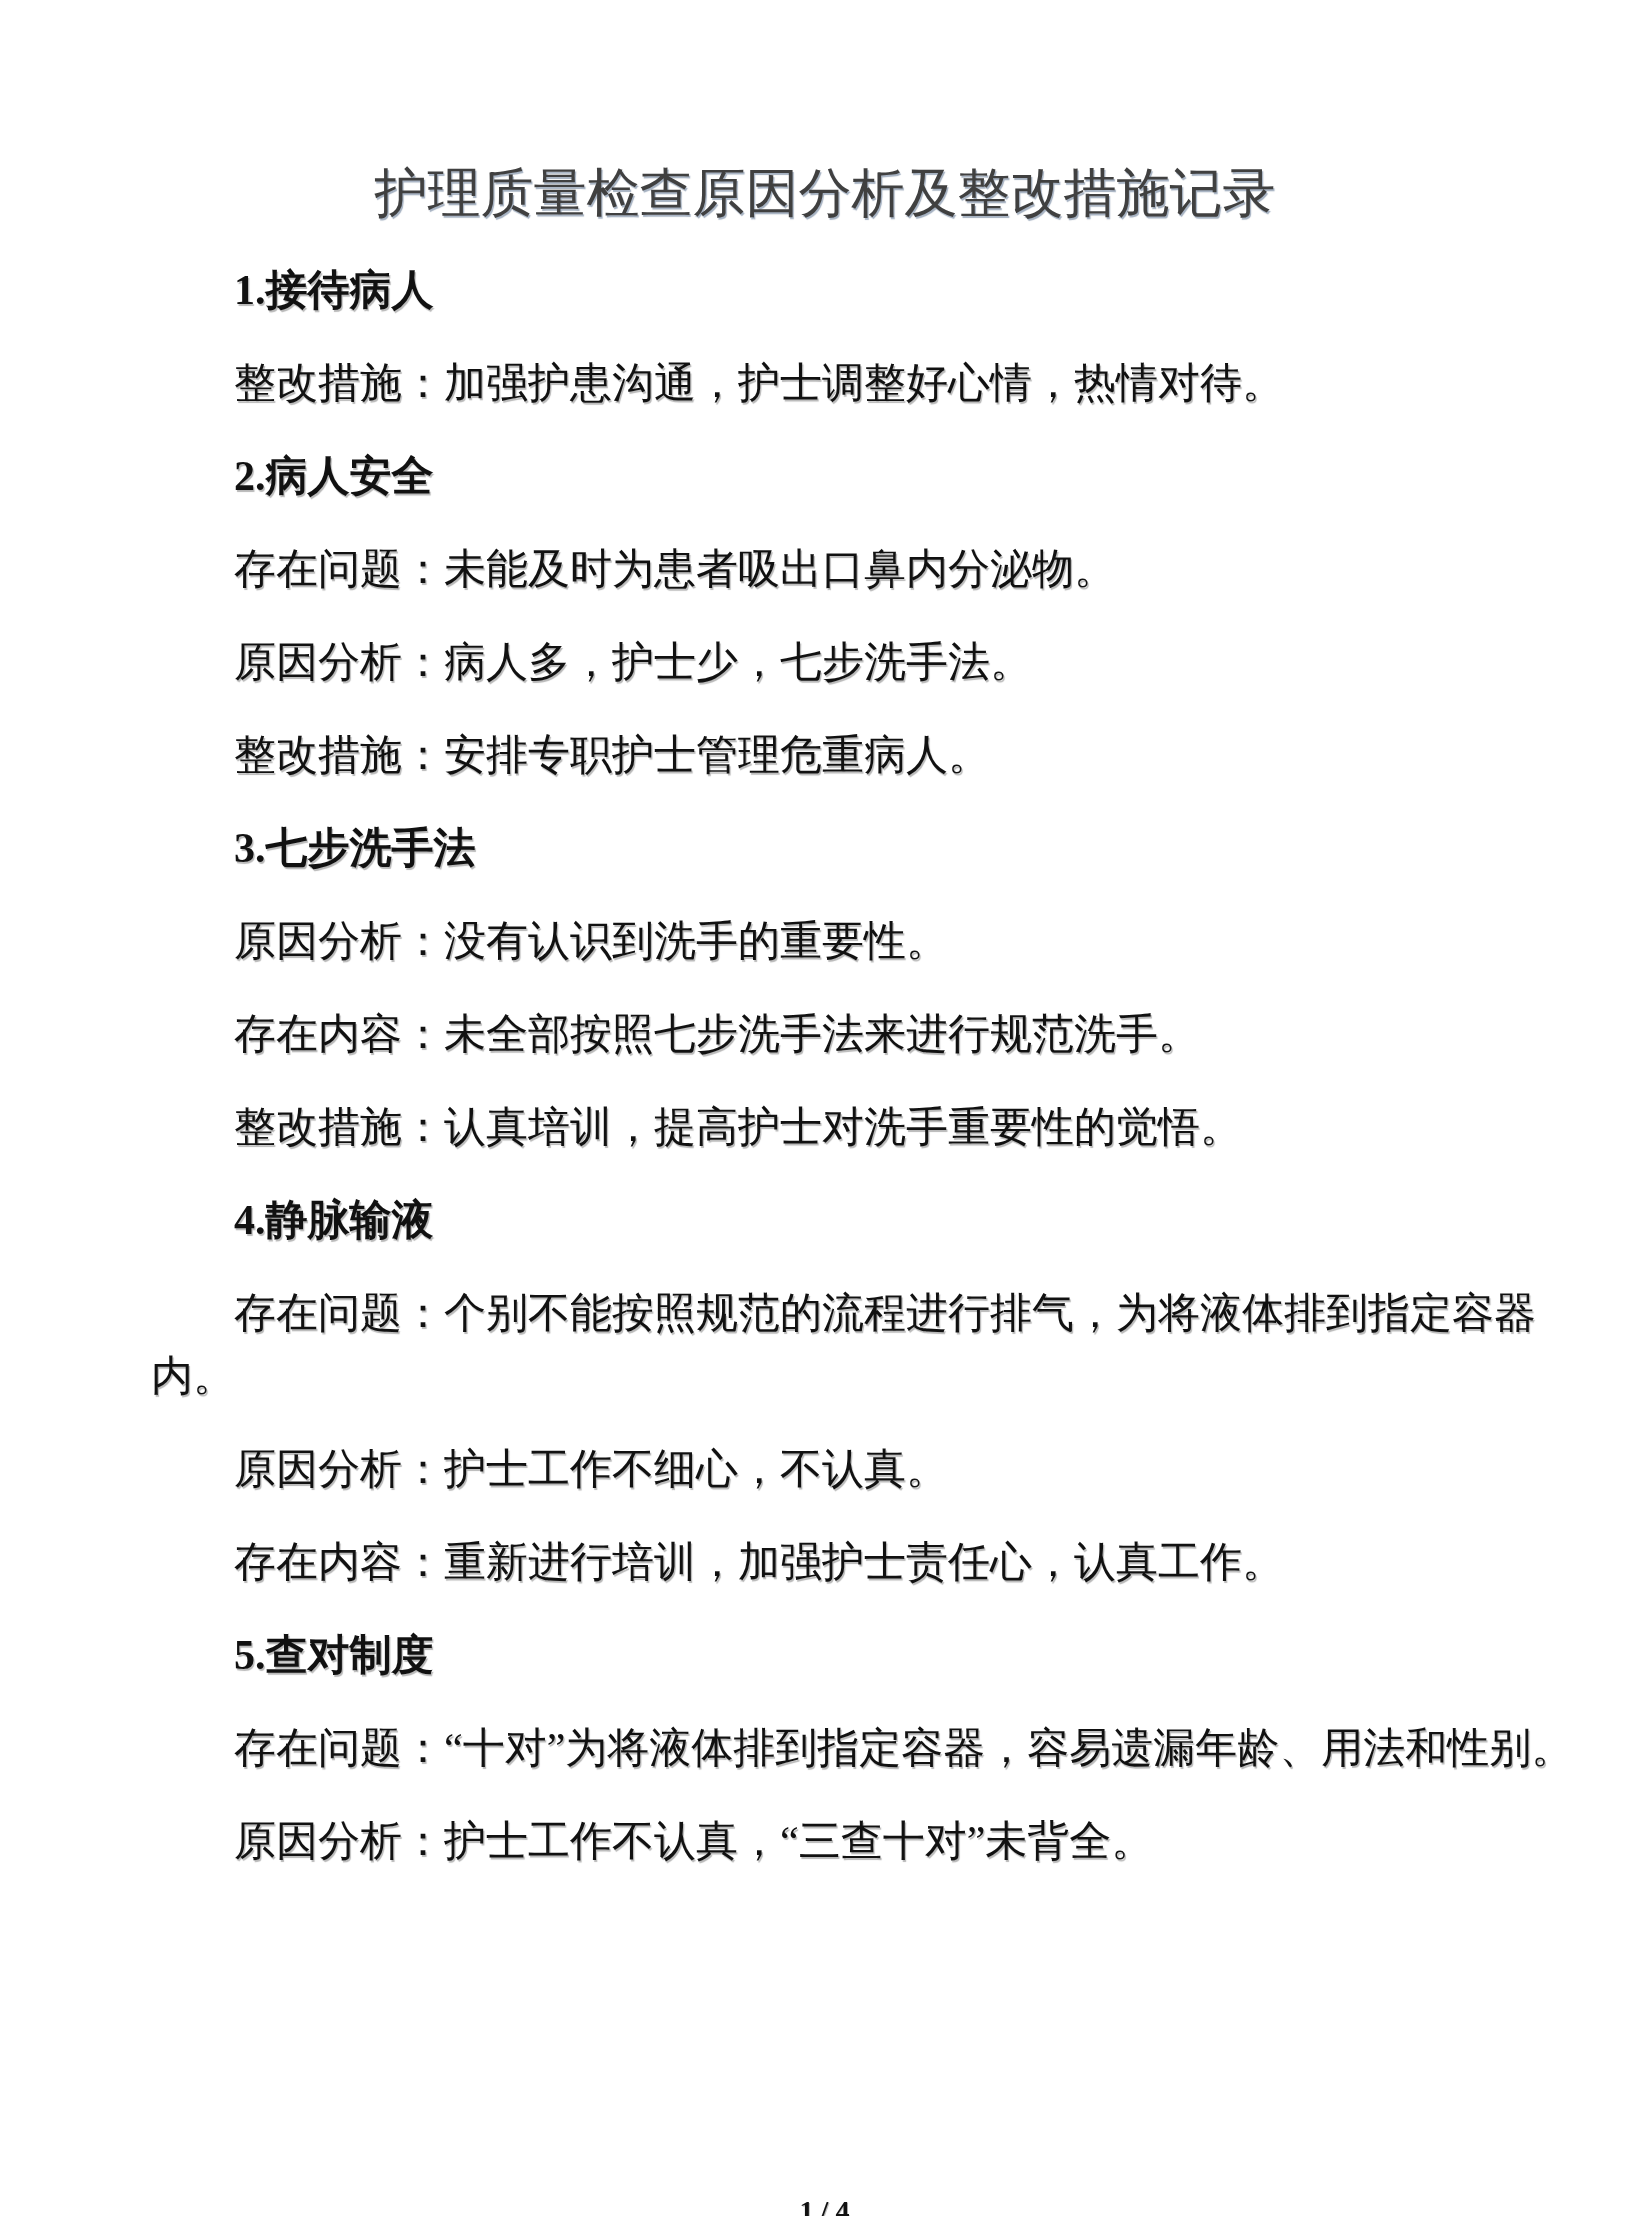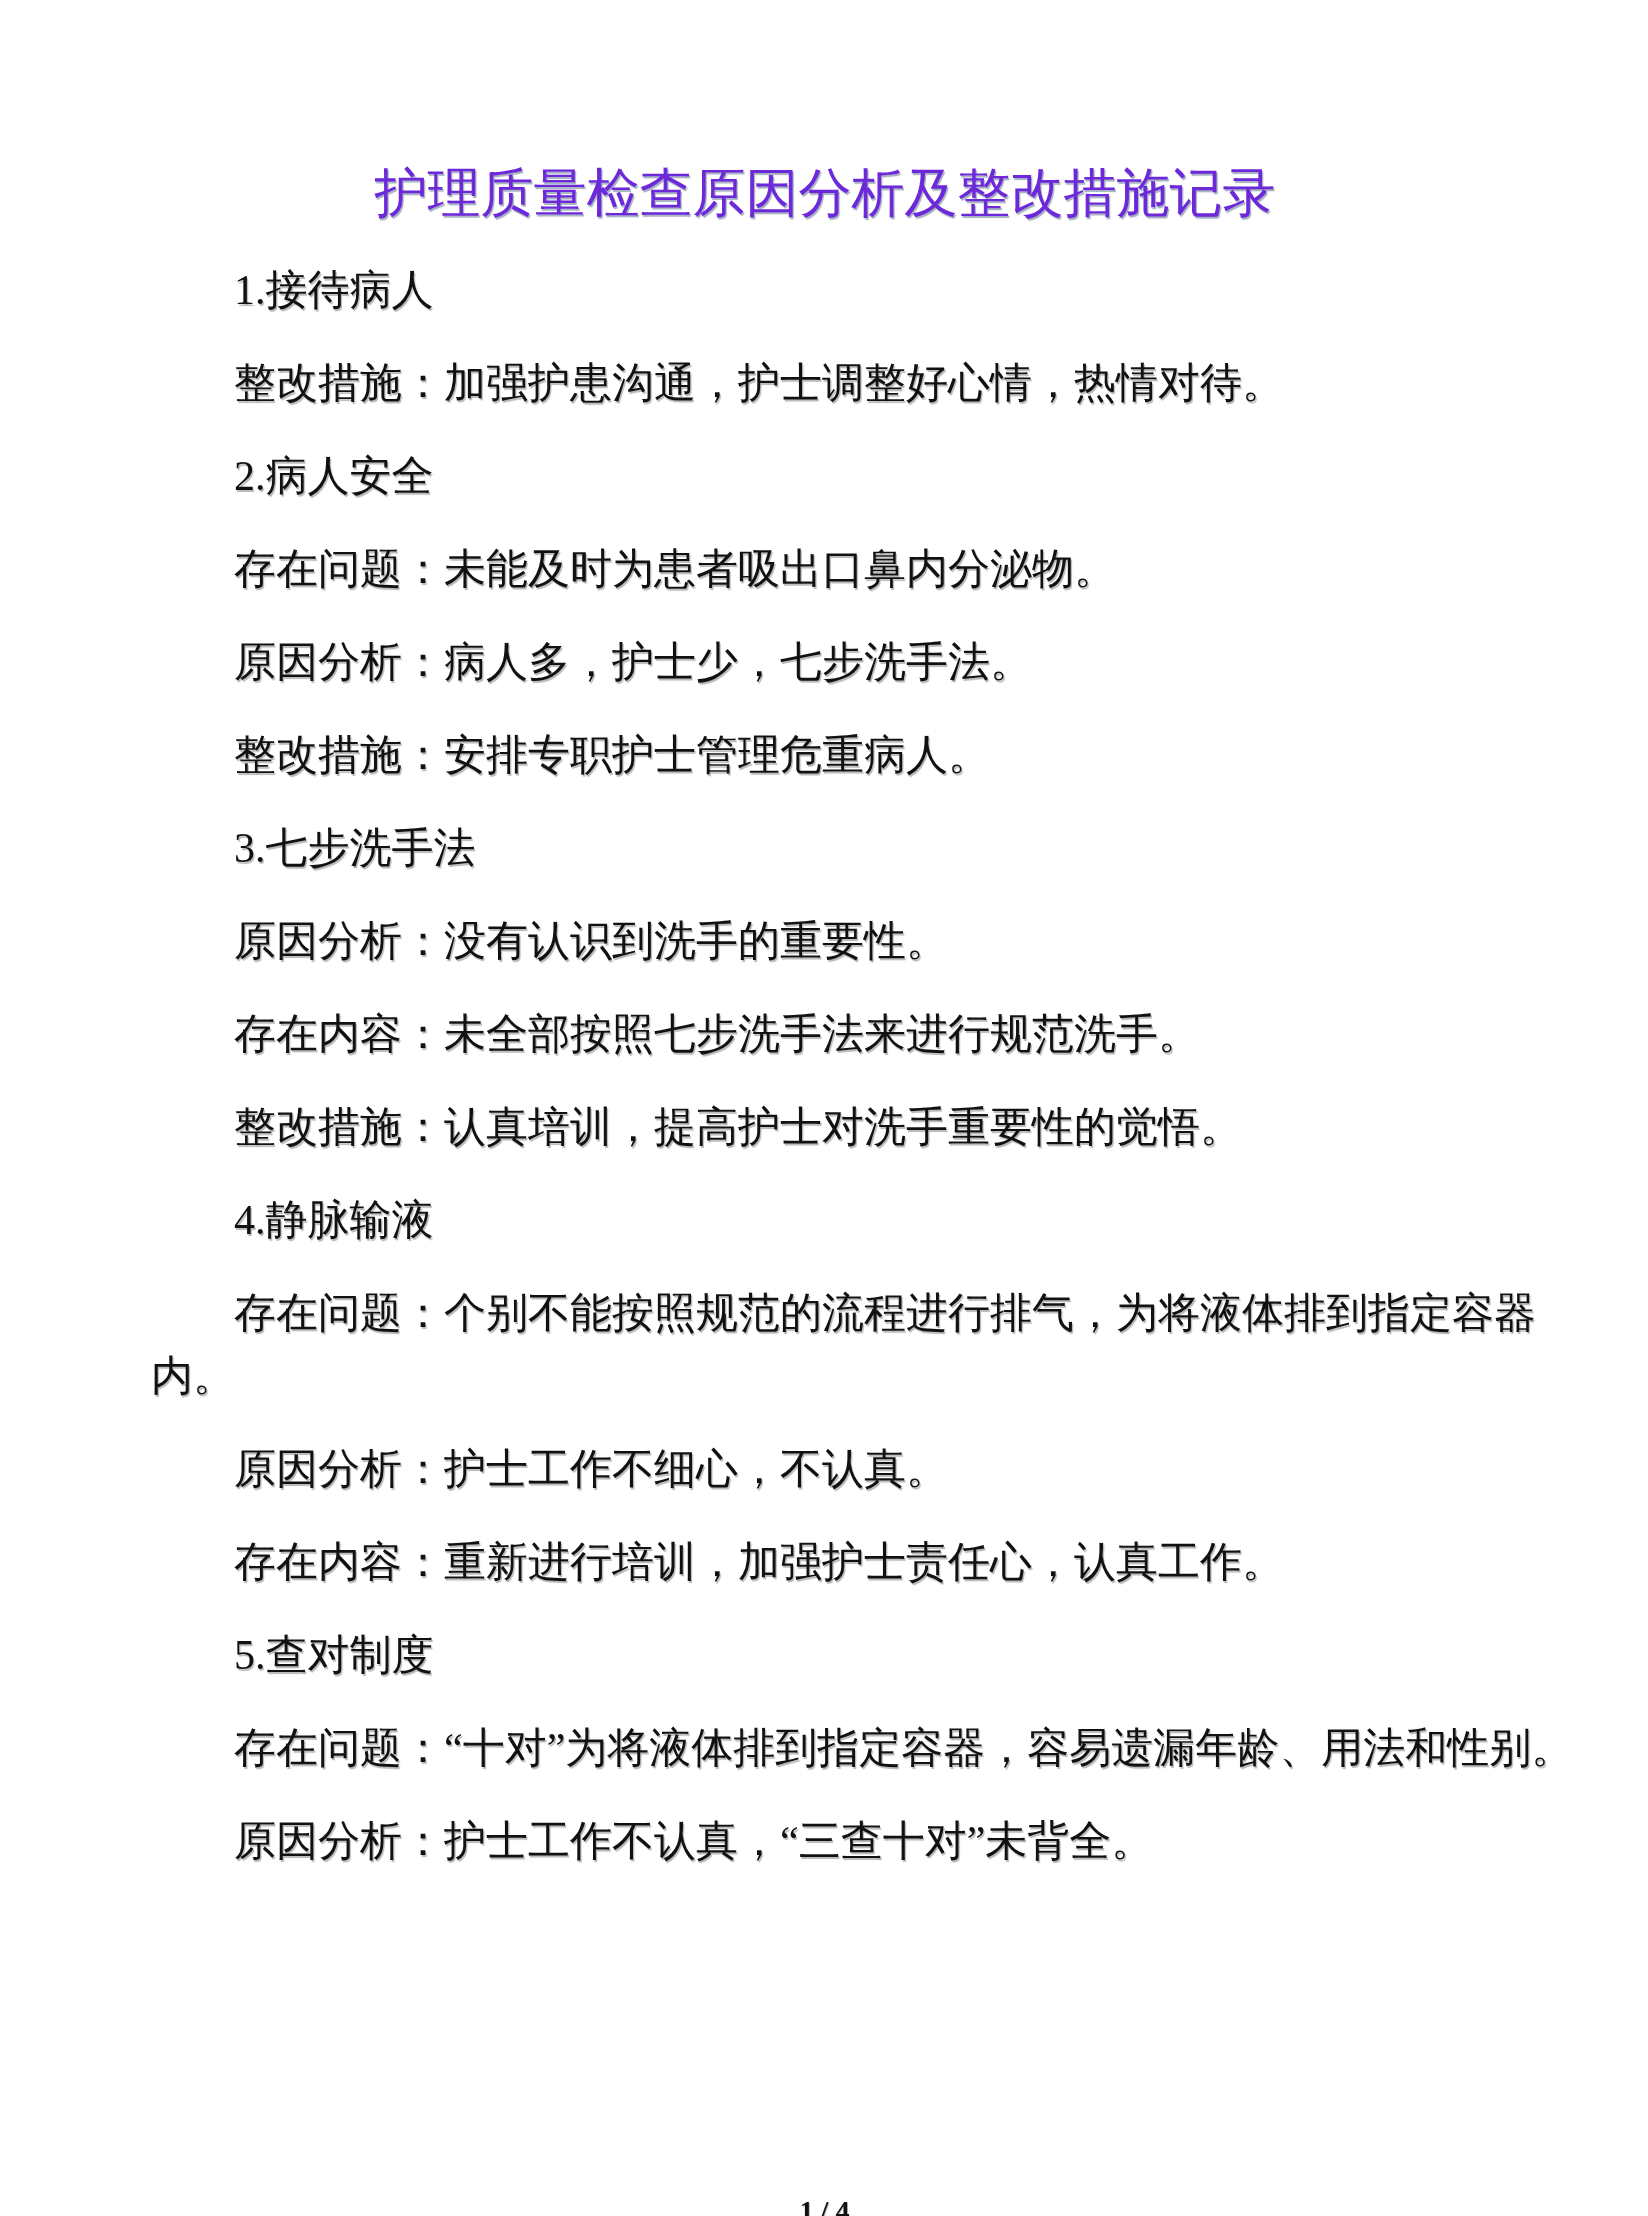--- a/index.html
+++ b/index.html
@@ -20,40 +20,40 @@
     position: absolute;
     left: 151px;
     top: 160px;
     width: 1348px;
   }
   .doc-title {
     font-family: "DejaVu Sans", "Liberation Sans", sans-serif;
     font-size: 53px;
     line-height: 66px;
     text-align: center;
-    color: #6d28d9;
+    color: #404040;
     margin: 0 0 33px 0;
     white-space: nowrap;
     text-shadow: 1.3px 2.2px 0.9px rgba(30, 60, 100, 0.40);
     font-weight: 500;
   }
   .para {
     margin: 0 0 30px 0;
   }
   .line {
     font-size: 42px;
     line-height: 63px;
     white-space: nowrap;
     text-shadow: 1.3px 2.2px 0.9px rgba(0, 0, 0, 0.28);
   }
   .first {
     text-indent: 83px;
   }
   .heading .line {
-    font-weight: 400;
+    font-weight: 700;
   }
   .page-number {
     position: absolute;
     top: 2197px;
     left: 0;
     width: 100%;
     text-align: center;
     font-size: 28px;
     line-height: 27.5px;
     font-weight: bold;

